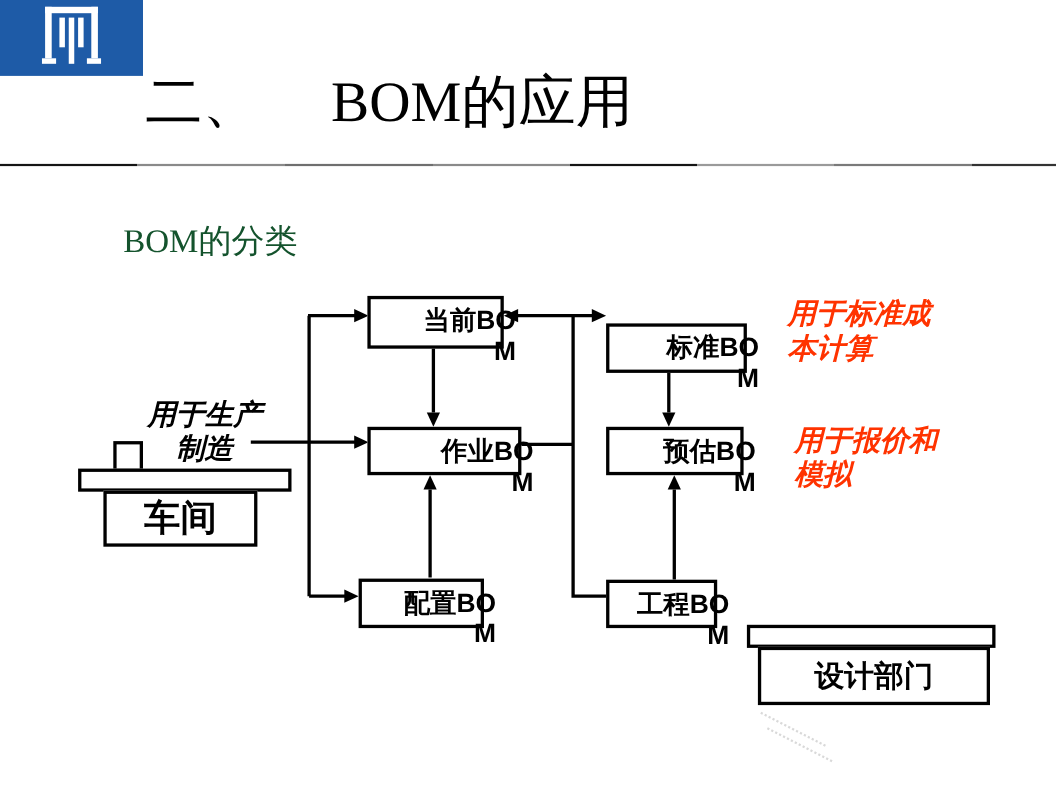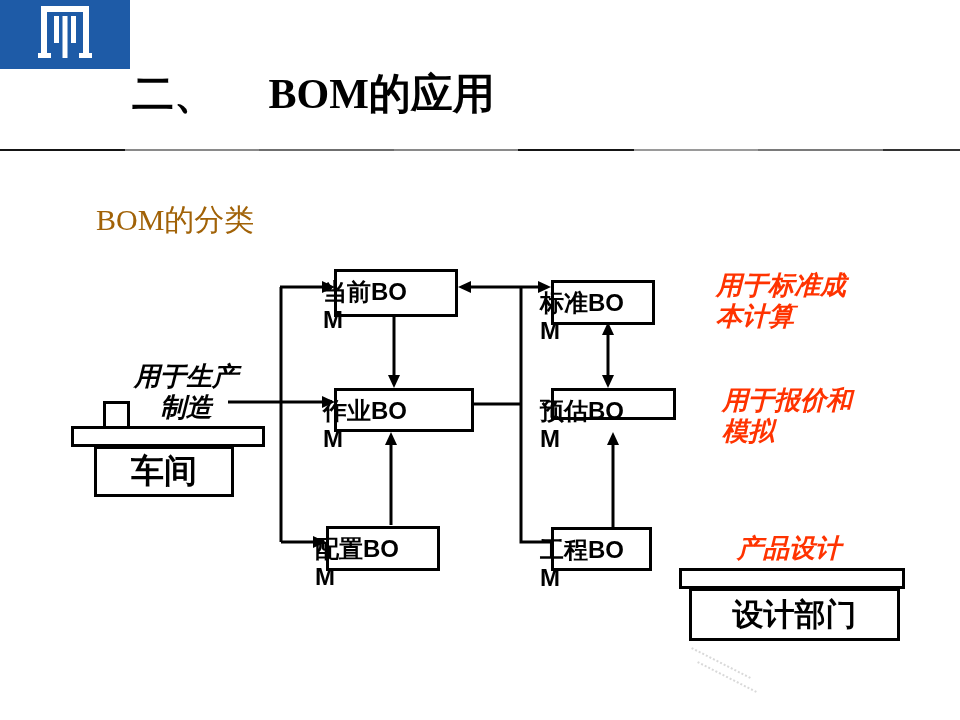--- a/index.html
+++ b/index.html
@@ -9,45 +9,45 @@
   }
 
   
   .logo {
     position:absolute; left:0; top:0; width:130px; height:69px;
     background:var(--logo-blue,#1e5ba7);
     display:flex; align-items:center; justify-content:center;
   }
   .slide-title {
     position:absolute; left:132px; top:68px;
-    font-family:"Liberation Serif", serif; font-size:42px; line-height:52px;
-    color:#000; white-space:pre;font-weight:bold;
+    font-family:"Liberation Serif", serif; font-size:52px; line-height:52px;
+    color:#000; white-space:pre;
   }
   .divider {
     position:absolute; left:0; top:149px; width:960px; height:2px;
     background:linear-gradient(90deg,#151515 0 13%,#8a8a8a 13% 27%,#6f6f6f 27% 41%,
       #8a8a8a 41% 54%,#151515 54% 66%,#9a9a9a 66% 79%,#7a7a7a 79% 92%,#333 92% 100%);
   }
   .section-label {
-    position:absolute; left:96px; top:200px;
-    font-family:"Liberation Serif", serif; font-size:30px; line-height:40px; color:#a16207;
+    position:absolute; left:112px; top:200px;
+    font-family:"Liberation Serif", serif; font-size:30px; line-height:40px; color:#14532d;
   }
 
   
   .connectors { position:absolute; left:0; top:0; z-index:1; }
   .connectors line, .connectors polyline { stroke:var(--line-color,#000); stroke-width:3; }
   .connectors polygon { fill:var(--line-color,#000); }
 
   
   .bom-box {
     position:absolute; z-index:2; background:#fff;
     border:3px solid var(--line-color,#000); box-sizing:border-box;
   }
   .bom-label {
-    position:absolute; left:-14px; right:-14px; top:6px; text-align:left;
+    position:absolute; left:-14px; right:-14px; top:6px; text-align:right;
     font-weight:bold; font-size:24px; line-height:28px; color:#000;
   }
 
   
   .note { position:absolute; z-index:3; font-weight:bold; font-size:26px; line-height:31px; color:#000;font-style:italic; }
   .note.red { color:var(--accent-red,#ff3300); }
   .note.center { text-align:center; }
 
   
   .shape {
@@ -128,35 +128,35 @@
     <polygon points="391,432 385,445 397,445"></polygon>
   </svg>
 
   <div class="bom-box" style="left:334px;top:269px;width:124px;height:48px">
     <div class="bom-label">
       <div>当前BO</div>
       <div>M</div>
     </div>
   </div>
 
-  <div class="bom-box" style="left:551px;top:280px;width:104px;height:45px">
+  <div class="bom-box" style="left:551px;top:294px;width:128px;height:45px">
     <div class="bom-label">
       <div>标准BO</div>
       <div>M</div>
     </div>
   </div>
 
   <div class="bom-box" style="left:334px;top:388px;width:140px;height:44px">
     <div class="bom-label">
       <div>作业BO</div>
       <div>M</div>
     </div>
   </div>
 
-  <div class="bom-box" style="left:551px;top:388px;width:125px;height:32px">
+  <div class="bom-box" style="left:551px;top:388px;width:125px;height:44px">
     <div class="bom-label">
       <div>预估BO</div>
       <div>M</div>
     </div>
   </div>
 
   <div class="bom-box" style="left:326px;top:526px;width:114px;height:45px">
     <div class="bom-label">
       <div>配置BO</div>
       <div>M</div>
@@ -178,33 +178,30 @@
   <div class="note red" style="left:716px;top:270px;width:170px">
     <div>用于标准成</div>
     <div>本计算</div>
   </div>
 
   <div class="note red" style="left:722px;top:385px;width:170px">
     <div>用于报价和</div>
     <div>模拟</div>
   </div>
 
-  <div class="note red" style="left:737px;top:533px;width:160px">
-    <div>产品设计</div>
-  </div>
 
   <div class="shape" style="left:103px;top:401px;width:27px;height:28px"></div>
   <div class="shape" style="left:71px;top:426px;width:194px;height:21px"></div>
   <div class="shape" style="left:94px;top:446px;width:140px;height:51px">
     <div class="entity-label" style="font-size:33px">车间</div>
   </div>
 
   <div class="shape" style="left:679px;top:568px;width:226px;height:21px"></div>
   <div class="shape" style="left:689px;top:588px;width:211px;height:53px">
-    <div class="entity-label" style="font-size:31px">设计部门</div>
+    <div class="entity-label" style="font-size:27px">设计部门</div>
   </div>
 
   <div class="watermark">
       <i></i>
       <i></i>
     </div>
 
 </div>
 
 </body></html>

